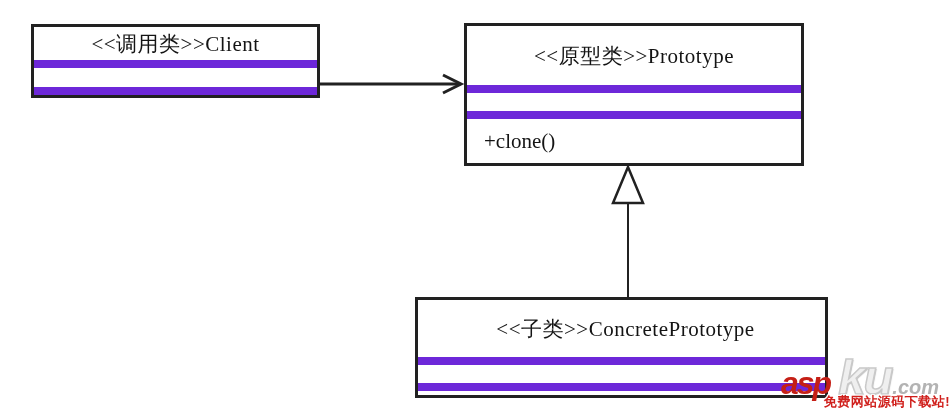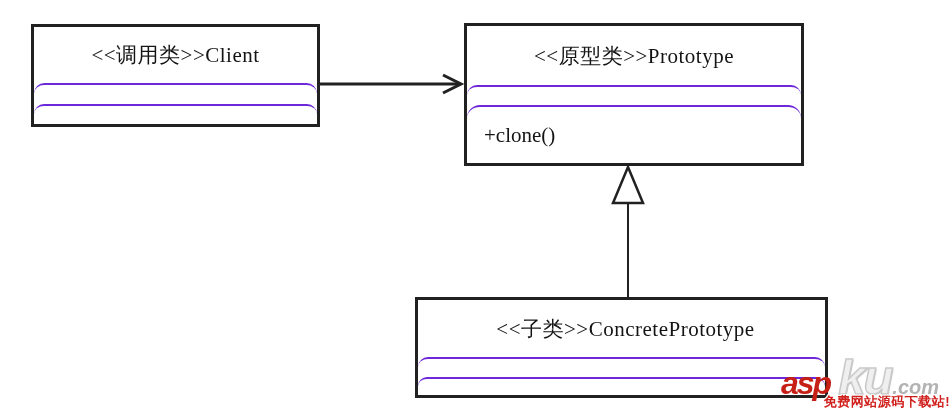--- a/index.html
+++ b/index.html
@@ -29,35 +29,34 @@
   .uml-title {
     display: flex;
     align-items: center;
     justify-content: center;
     font-size: 21px;
     color: #141414;
     white-space: nowrap;
     letter-spacing: 0.5px;
   }
   .uml-sec {
-    border-top: 2px solid #6d28d9;
-    border-radius: 13px;
+    border-top: 8px solid #6d28d9;
   }
   .uml-ops {
     display: flex;
     align-items: center;
     font-size: 21px;
     color: #141414;
     padding-left: 17px;
     flex: 1 1 auto;
   }
   .uml-attrs-empty { flex: 0 0 auto; }
   .uml-ops-empty   { flex: 1 1 auto; padding: 0; }
 
-  #box-client    { left: 31px;  top: 24px;  width: 289px; height: 103px; }
+  #box-client    { left: 31px;  top: 24px;  width: 289px; height: 74px; }
   #box-client .uml-title { height: 56px; }
   #box-client .c-attr    { height: 19px; }
 
   #box-prototype { left: 464px; top: 23px;  width: 340px; height: 143px; }
   #box-prototype .uml-title { height: 59px; }
   #box-prototype .c-attr    { height: 18px; }
 
   #box-concrete  { left: 415px; top: 297px; width: 413px; height: 101px; }
   #box-concrete .uml-title { height: 57px; padding-left: 8px; }
   #box-concrete .c-attr    { height: 18px; }

